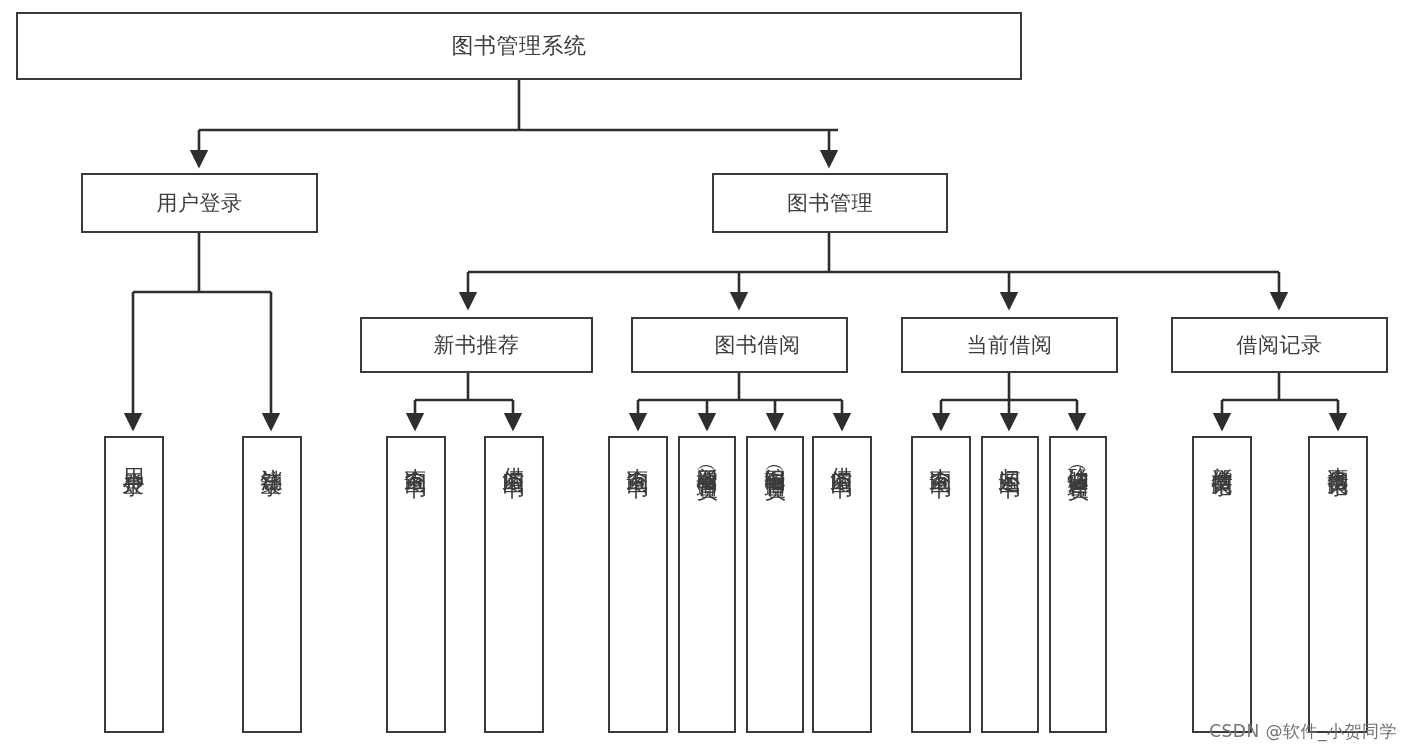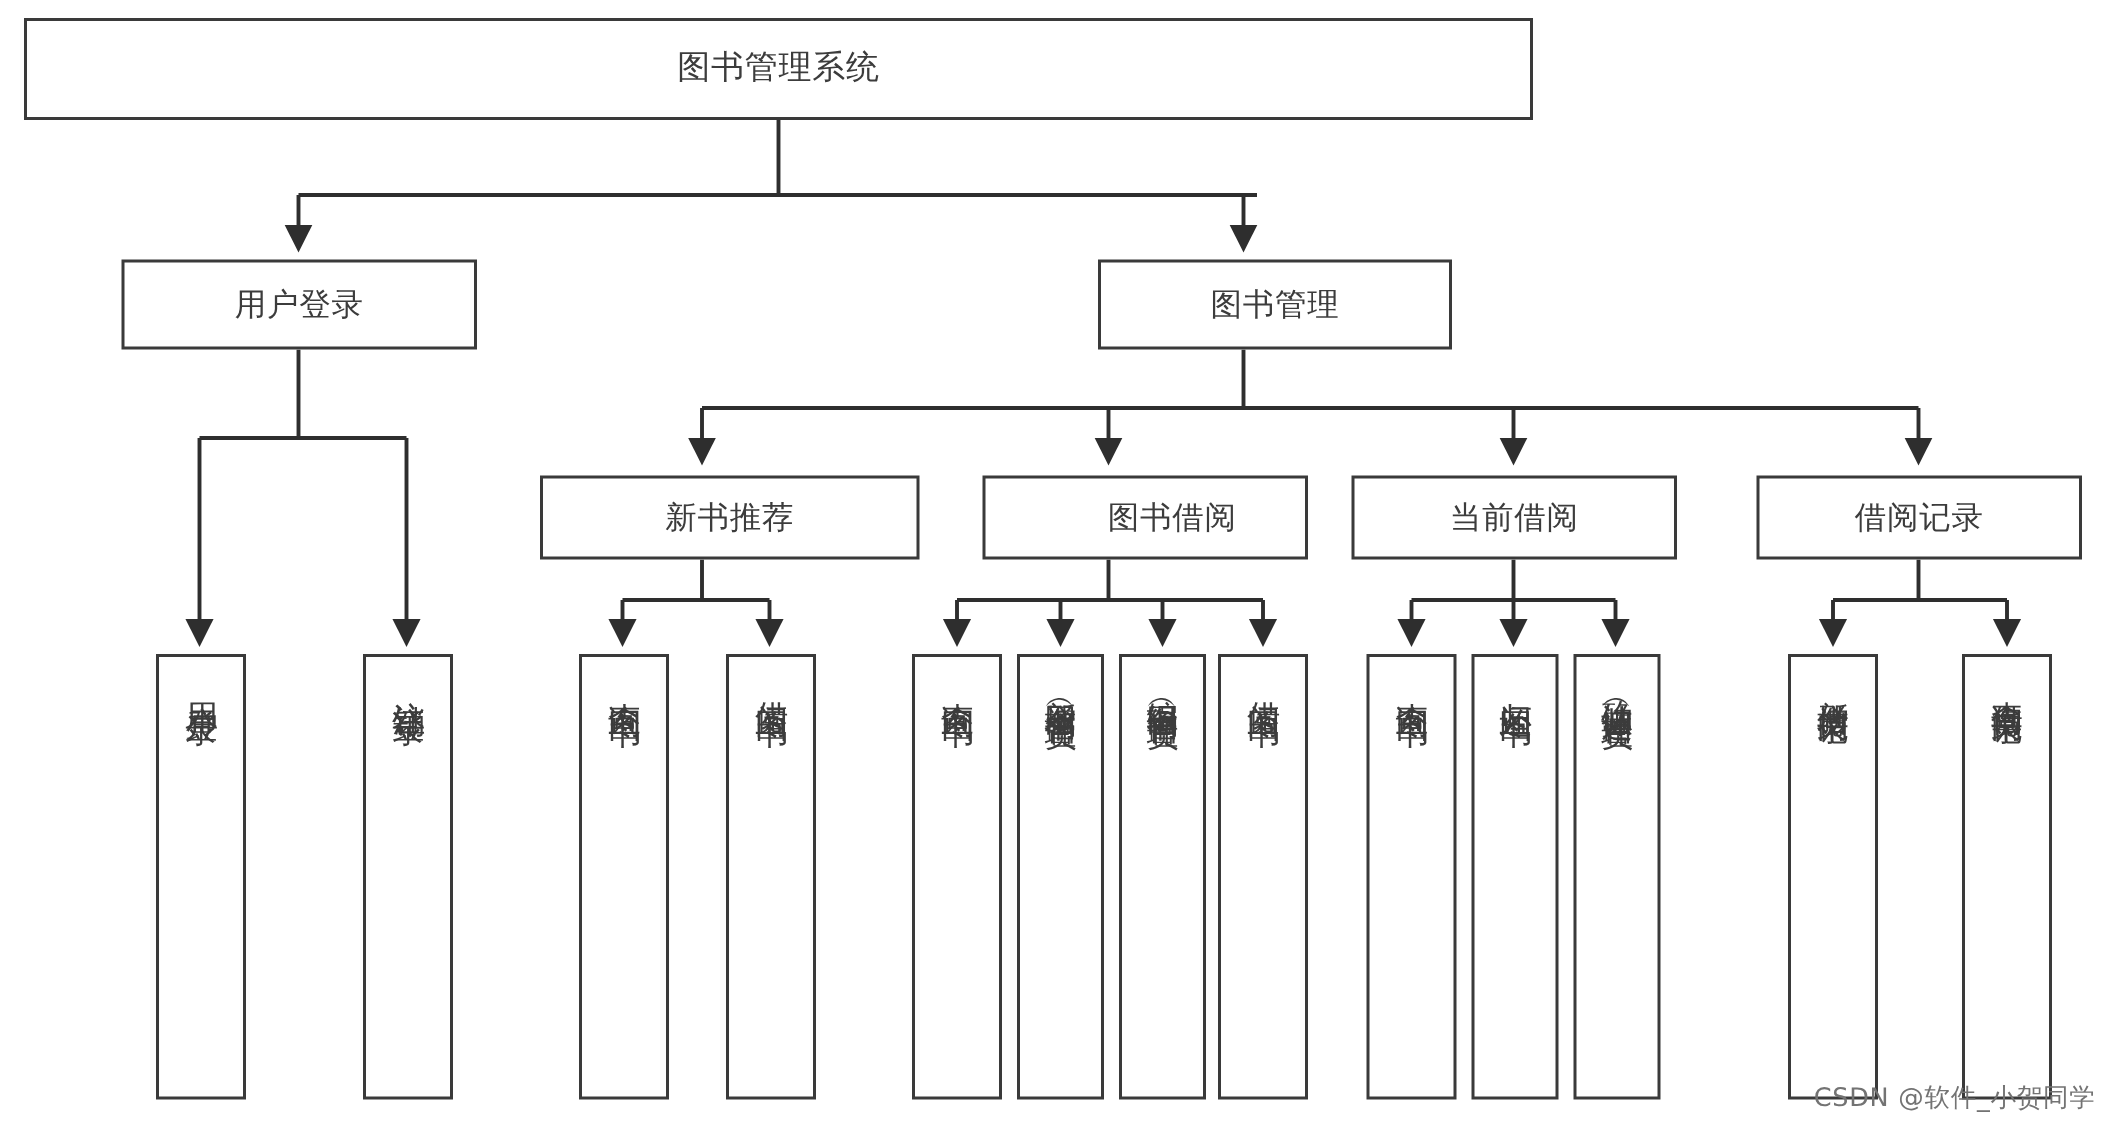--- a/index.html
+++ b/index.html
@@ -118,29 +118,29 @@
   </svg>
 
   <div class="node h-node root" style="left:16px;top:12px;width:1006px;height:68px;">
     <span class="lbl">图书管理系统</span>
   </div>
 
   <div class="node h-node" style="left:81px;top:173px;width:237px;height:60px;">
     <span class="lbl">用户登录</span>
   </div>
 
-  <div class="node h-node" style="left:712px;top:173px;width:236px;height:60px;margin-left:20px;">
+  <div class="node h-node" style="left:712px;top:173px;width:236px;height:60px;">
     <span class="lbl">图书管理</span>
   </div>
 
-  <div class="node h-node" style="left:360px;top:317px;width:253px;height:56px;">
+  <div class="node h-node" style="left:360px;top:317px;width:233px;height:56px;">
     <span class="lbl">新书推荐</span>
   </div>
 
-  <div class="node h-node" style="left:655px;top:317px;width:217px;height:56px;padding-left:36px;">
+  <div class="node h-node" style="left:631px;top:317px;width:217px;height:56px;padding-left:36px;">
     <span class="lbl">图书借阅</span>
   </div>
 
   <div class="node h-node" style="left:901px;top:317px;width:217px;height:56px;">
     <span class="lbl">当前借阅</span>
   </div>
 
   <div class="node h-node" style="left:1171px;top:317px;width:217px;height:56px;">
     <span class="lbl">借阅记录</span>
   </div>

